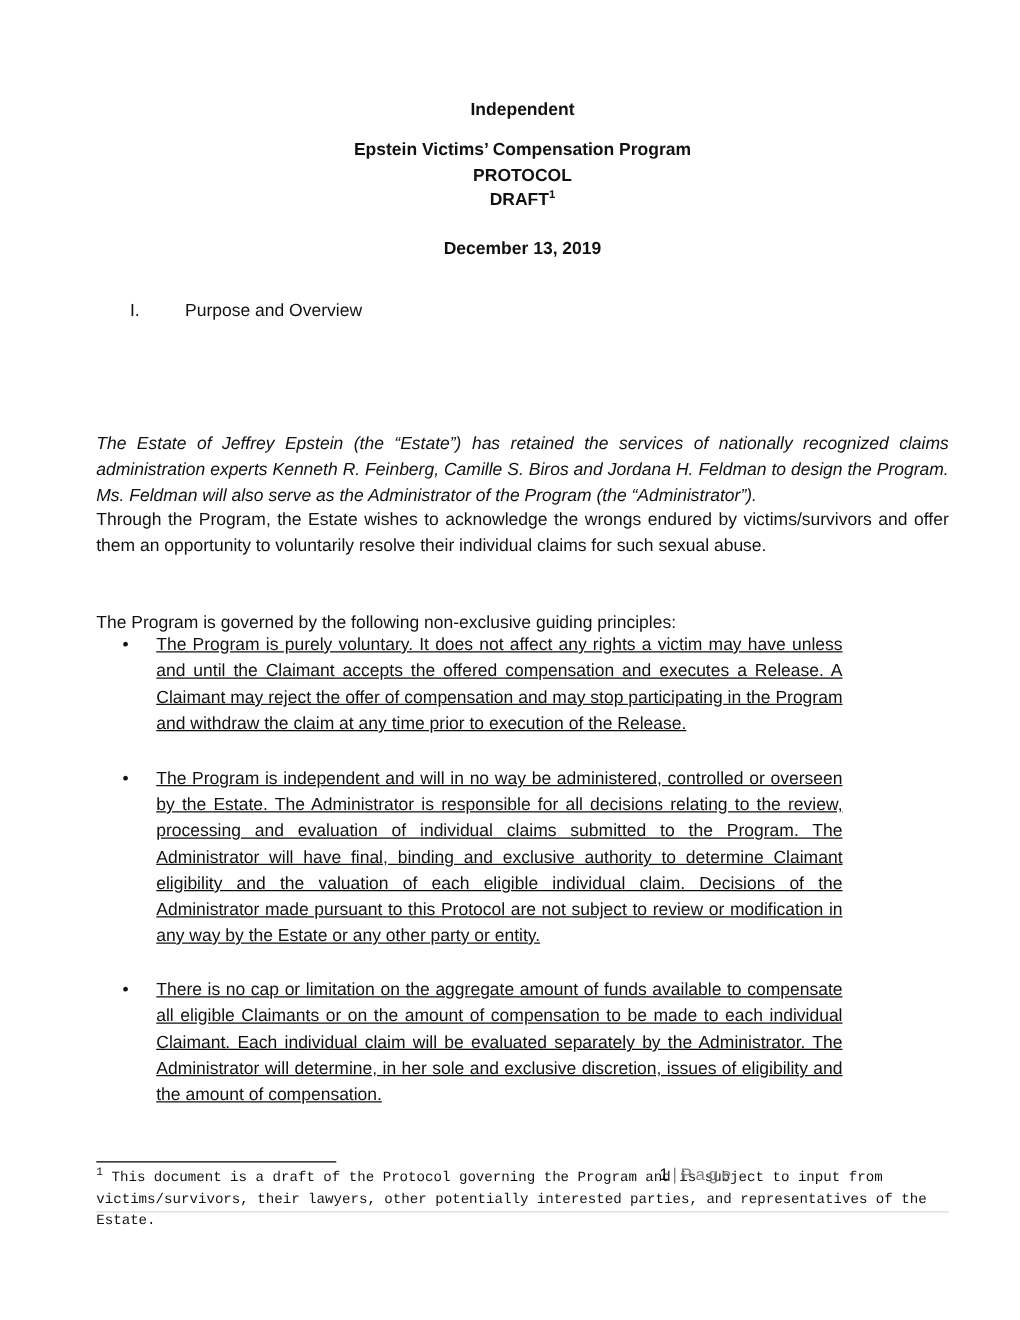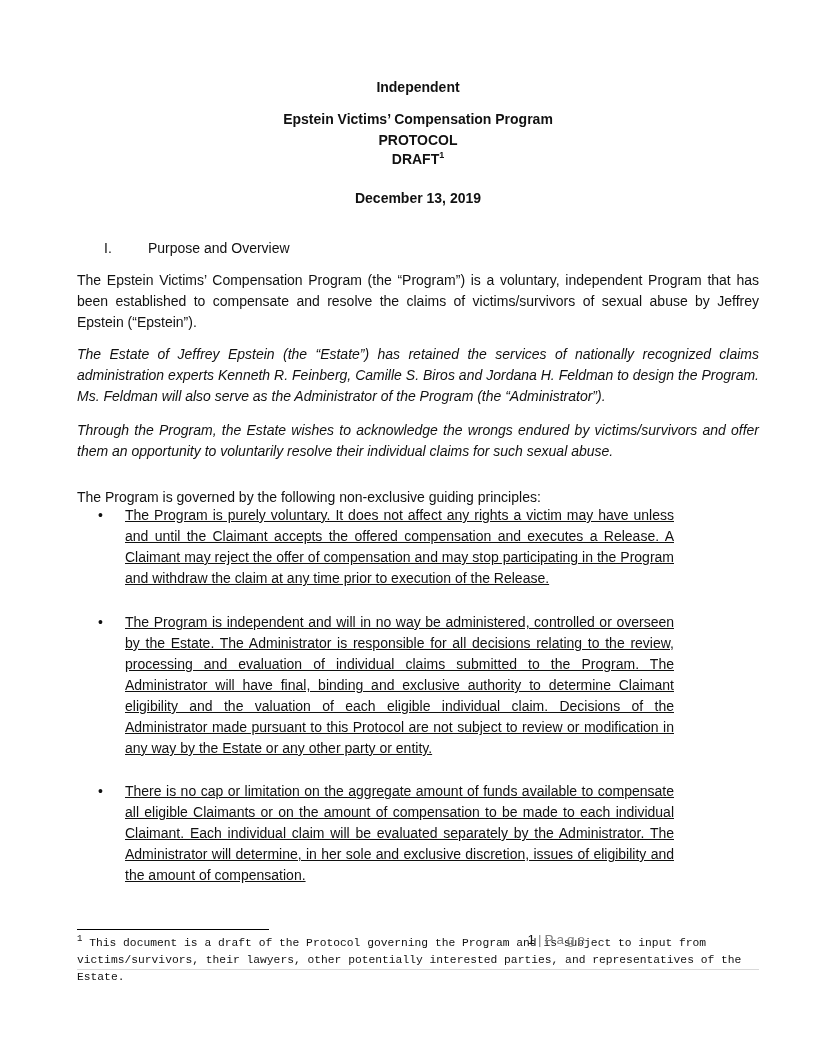--- a/index.html
+++ b/index.html
@@ -30,23 +30,22 @@
   <div class="center" style="top:79px;">Independent</div>
   <div class="center" style="top:111px;">Epstein Victims’ Compensation Program</div>
   <div class="center" style="top:132px;">PROTOCOL</div>
   <div class="center" style="top:151px;"><span>DRAFT</span><sup>1</sup></div>
   <div class="center" style="top:190px;">December 13, 2019</div>
 
   <div class="heading">
     <span class="num">I.</span><span class="title">Purpose and Overview</span>
   </div>
 
-  <div class="para" style="top:270px;">The Epstein Victims’ Compensation Program (the “Program”) is a voluntary, independent Program that has been established to compensate and resolve the claims of victims/survivors of sexual abuse by Jeffrey Epstein (“Epstein”).</div>
   <div class="para" style="top:344px;font-style:italic;">The Estate of Jeffrey Epstein (the “Estate”) has retained the services of nationally recognized claims administration experts Kenneth R. Feinberg, Camille S. Biros and Jordana H. Feldman to design the Program.  Ms. Feldman will also serve as the Administrator of the Program (the “Administrator”).</div>
-  <div class="para" style="top:420px;font-style:italic;">Through the Program, the Estate wishes to acknowledge the wrongs endured by victims/survivors and offer them an opportunity to voluntarily resolve their individual claims for such sexual abuse.</div>
+  <div class="para" style="top:405px;">Through the Program, the Estate wishes to acknowledge the wrongs endured by victims/survivors and offer them an opportunity to voluntarily resolve their individual claims for such sexual abuse.</div>
   <div class="para" style="top:487px;">The Program is governed by the following non-exclusive guiding principles:</div>
 
   <div class="bullet" style="top:505px;">
     <span class="dot">•</span>
     <div class="text">The Program is purely voluntary.  It does not affect any rights a victim may have unless and until the Claimant accepts the offered compensation and executes a Release.  A Claimant may reject the offer of compensation and may stop participating in the Program and withdraw the claim at any time prior to execution of the Release.</div>
   </div>
   <div class="bullet" style="top:612px;">
     <span class="dot">•</span>
     <div class="text">The Program is independent and will in no way be administered, controlled or overseen by the Estate.  The Administrator is responsible for all decisions relating to the review, processing and evaluation of individual claims submitted to the Program.  The Administrator will have final, binding and exclusive authority to determine Claimant eligibility and the valuation of each eligible individual claim.  Decisions of the Administrator made pursuant to this Protocol are not subject to review or modification in any way by the Estate or any other party or entity.</div>
   </div>

